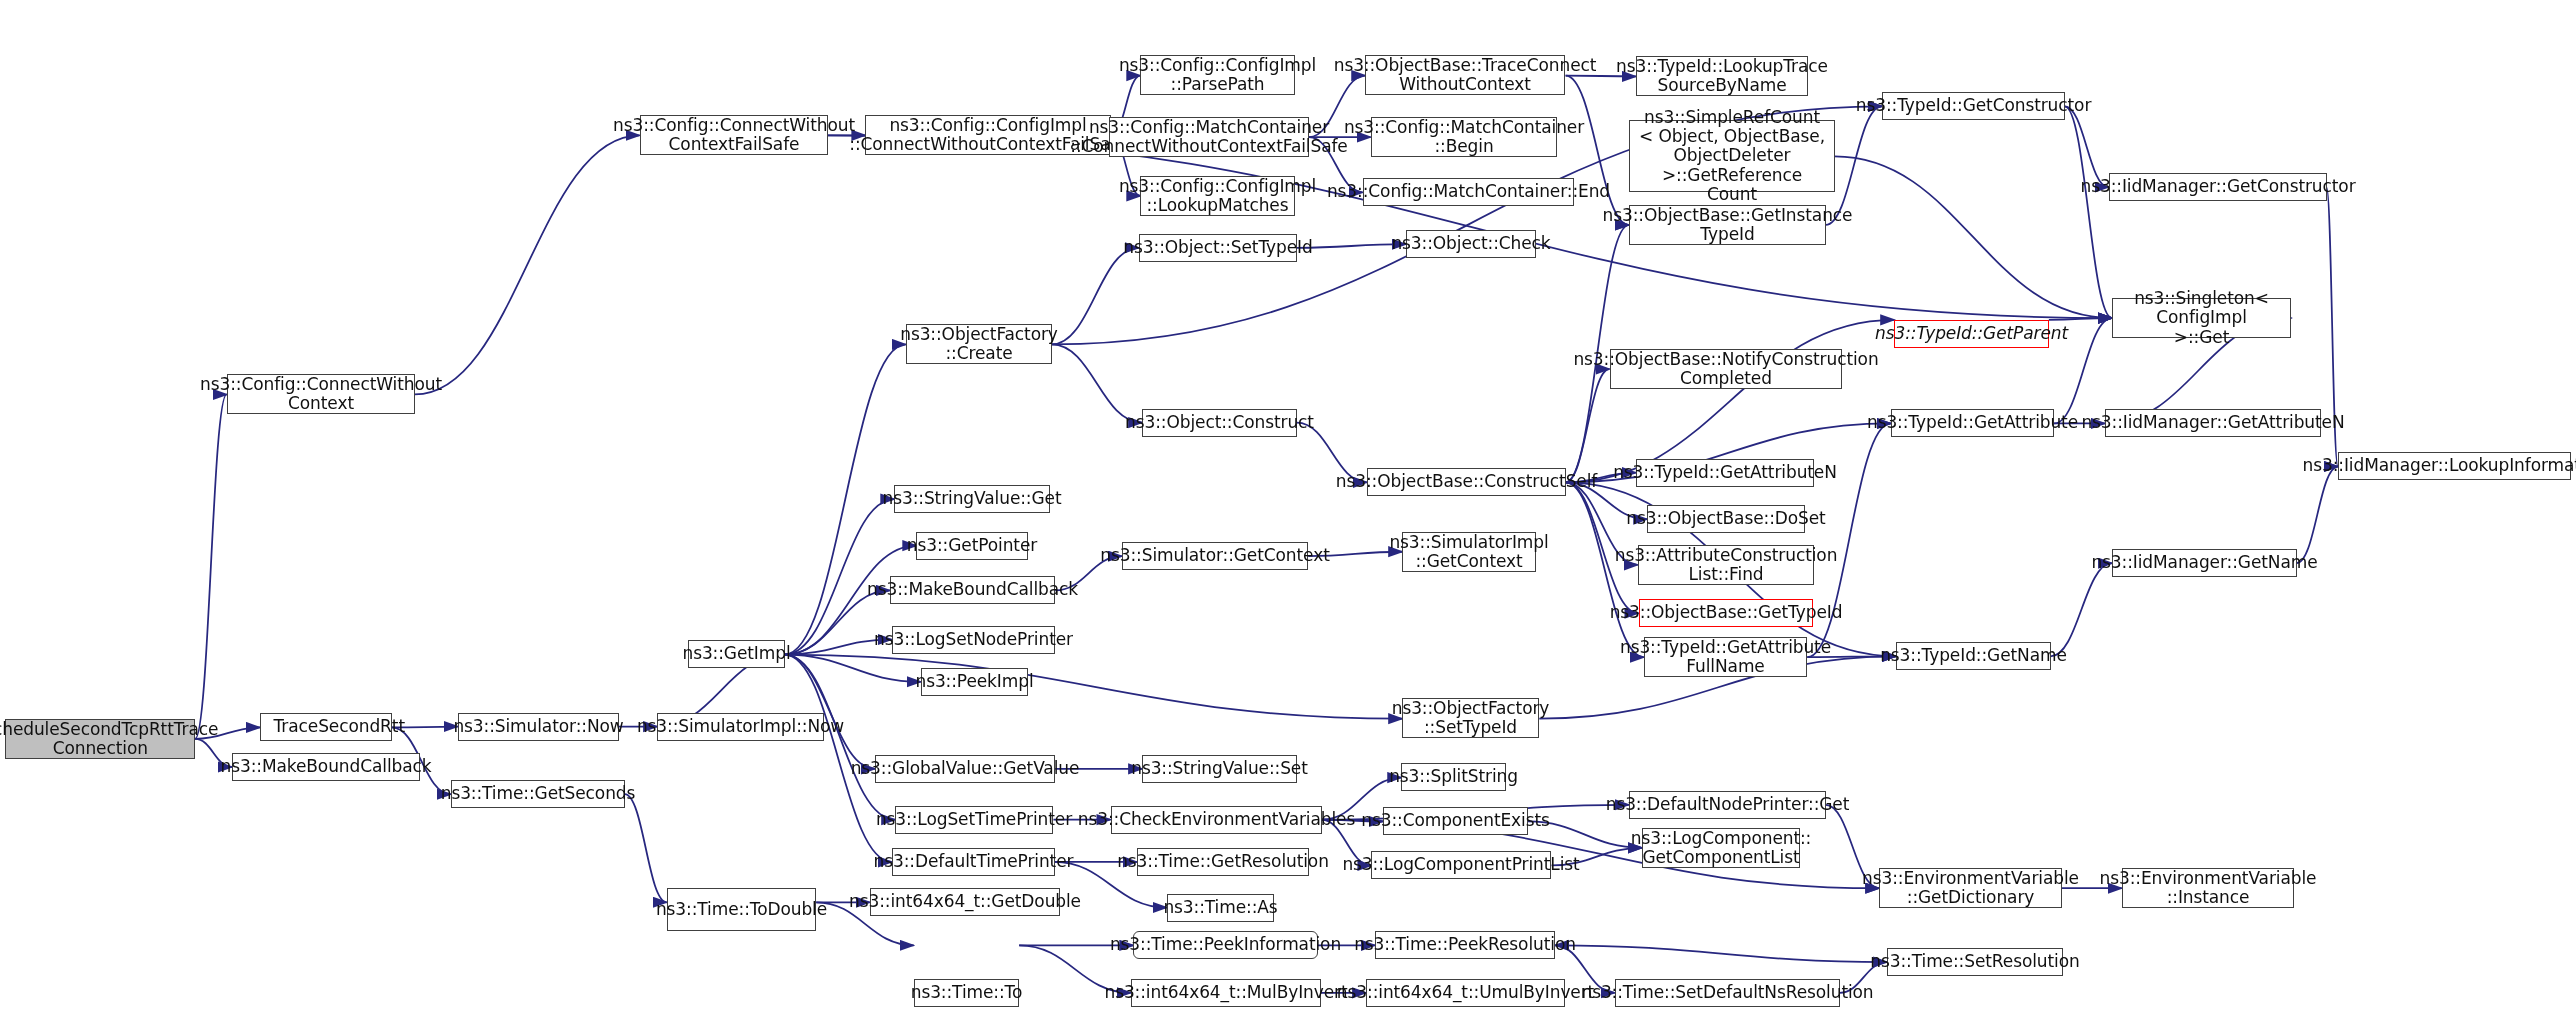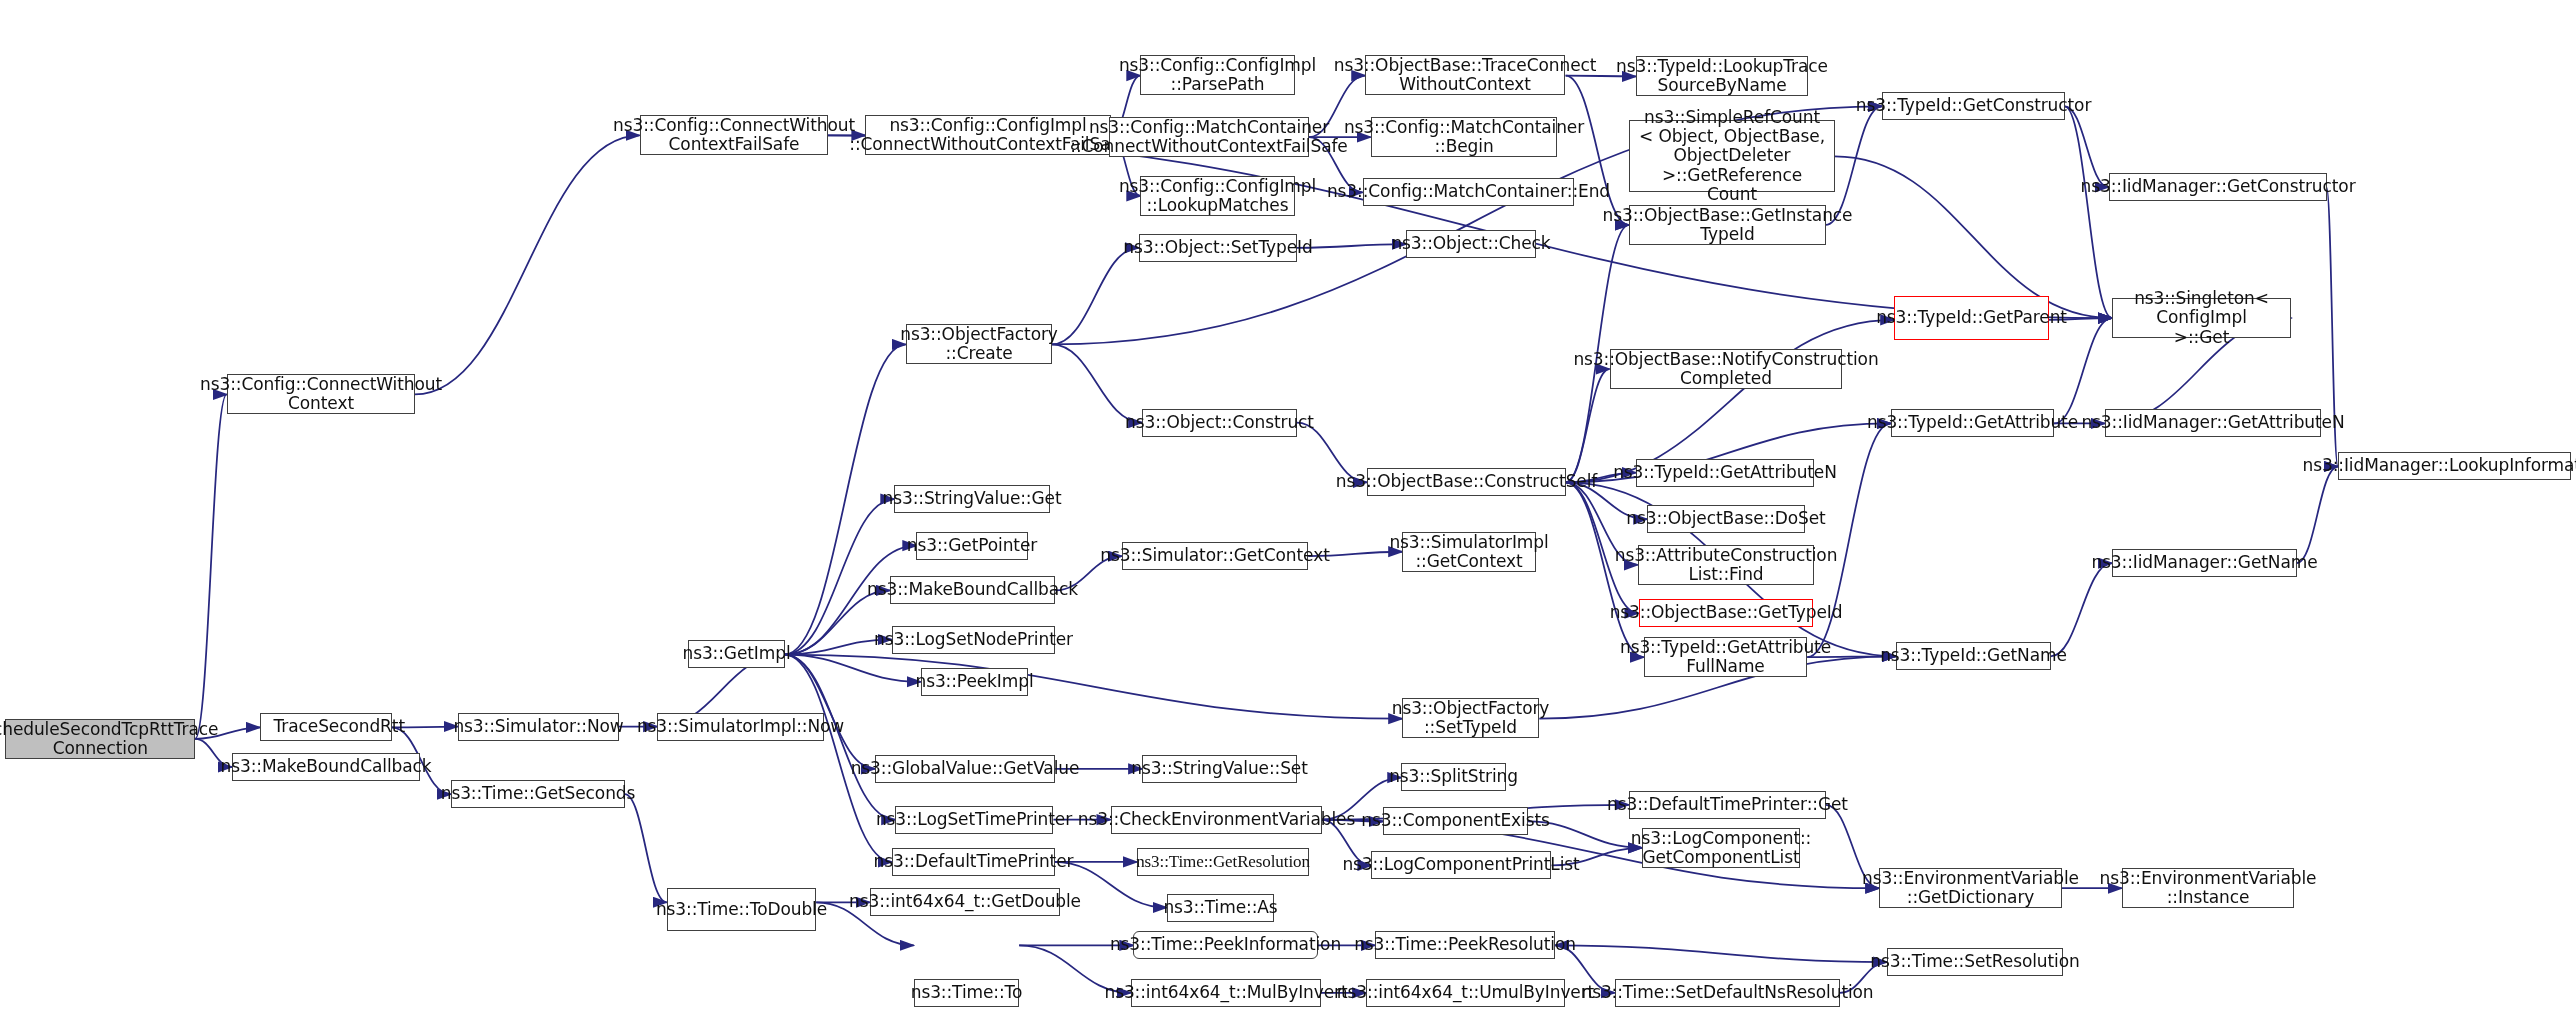--- a/index.html
+++ b/index.html
@@ -176,21 +176,21 @@
       <div class="node" style="left: 921px; top: 668px; width: 107px; height: 28px;">ns3::PeekImpl</div>
       <div class="node" style="left: 875px; top: 755px; width: 180px; height: 28px;">ns3::GlobalValue::GetValue</div>
       <div class="node" style="left: 895px; top: 806px; width: 158px; height: 28px;">ns3::LogSetTimePrinter</div>
       <div class="node" style="left: 892px; top: 848px; width: 163px; height: 28px;">ns3::DefaultTimePrinter</div>
       <div class="node" style="left: 914px; top: 931px; width: 105px; height: 28px; margin-top: 48px;">ns3::Time::To</div>
       <div class="node" style="left: 1142px; top: 409px; width: 155px; height: 28px;">ns3::Object::Construct</div>
       <div class="node" style="left: 1122px; top: 542px; width: 186px; height: 28px;">ns3::Simulator::GetContext</div>
       <div class="node" style="left: 870px; top: 888px; width: 190px; height: 28px;">ns3::int64x64_t::GetDouble</div>
       <div class="node" style="left: 1142px; top: 755px; width: 155px; height: 28px;">ns3::StringValue::Set</div>
       <div class="node" style="left: 1111px; top: 806px; width: 211px; height: 28px;">ns3::CheckEnvironmentVariables</div>
-      <div class="node" style="left: 1137px; top: 848px; width: 172px; height: 28px; font-family: Liberation Serif, serif;">ns3::Time::GetResolution</div>
+      <div class="node" style="left: 1137px; top: 848px; width: 172px; height: 28px;">ns3::Time::GetResolution</div>
       <div class="node" style="left: 1167px; top: 894px; width: 107px; height: 28px;">ns3::Time::As</div>
       <div class="node" style="left: 1133px; top: 931px; width: 185px; height: 28px; border-radius: 6px;">ns3::Time::PeekInformation</div>
       <div class="node" style="left: 1131px; top: 979px; width: 190px; height: 28px;">ns3::int64x64_t::MulByInvert</div>
       <div class="node" style="left: 1365px; top: 55px; width: 200px; height: 40px;">ns3::ObjectBase::TraceConnect
 WithoutContext</div>
       <div class="node" style="left: 1371px; top: 117px; width: 186px; height: 40px;">ns3::Config::MatchContainer
 ::Begin</div>
       <div class="node" style="left: 1363px; top: 178px; width: 211px; height: 28px;">ns3::Config::MatchContainer::End</div>
       <div class="node" style="left: 1406px; top: 230px; width: 130px; height: 28px;">ns3::Object::Check</div>
       <div class="node" style="left: 1367px; top: 468px; width: 199px; height: 28px;">ns3::ObjectBase::ConstructSelf</div>
@@ -213,26 +213,26 @@
 TypeId</div>
       <div class="node" style="left: 1610px; top: 349px; width: 232px; height: 40px;">ns3::ObjectBase::NotifyConstruction
 Completed</div>
       <div class="node" style="left: 1636px; top: 459px; width: 178px; height: 28px;">ns3::TypeId::GetAttributeN</div>
       <div class="node" style="left: 1647px; top: 505px; width: 158px; height: 28px;">ns3::ObjectBase::DoSet</div>
       <div class="node" style="left: 1638px; top: 545px; width: 176px; height: 40px;">ns3::AttributeConstruction
 List::Find</div>
       <div class="node highlight" style="left: 1639px; top: 599px; width: 174px; height: 28px;">ns3::ObjectBase::GetTypeId</div>
       <div class="node" style="left: 1644px; top: 637px; width: 163px; height: 40px;">ns3::TypeId::GetAttribute
 FullName</div>
-      <div class="node" style="left: 1629px; top: 791px; width: 197px; height: 28px;">ns3::DefaultTimePrinter::Get</div>
+      <div class="node" style="left: 1629px; top: 791px; width: 197px; height: 28px;">ns3::DefaultNodePrinter::Get</div>
       <div class="node" style="left: 1642px; top: 828px; width: 158px; height: 40px;">ns3::LogComponent::
 GetComponentList</div>
       <div class="node" style="left: 1615px; top: 979px; width: 225px; height: 28px;">ns3::Time::SetDefaultNsResolution</div>
       <div class="node" style="left: 1882px; top: 92px; width: 183px; height: 28px;">ns3::TypeId::GetConstructor</div>
-      <div class="node highlight" style="left: 1894px; top: 296px; width: 155px; height: 44px;">ns3::TypeId::GetParent</div>
+      <div class="node highlight" style="left: 1894px; top: 320px; width: 155px; height: 28px; font-style: italic;">ns3::TypeId::GetParent</div>
       <div class="node" style="left: 1891px; top: 409px; width: 163px; height: 28px;">ns3::TypeId::GetAttribute</div>
       <div class="node" style="left: 1896px; top: 642px; width: 155px; height: 28px;">ns3::TypeId::GetName</div>
       <div class="node" style="left: 1879px; top: 868px; width: 183px; height: 40px;">ns3::EnvironmentVariable
 ::GetDictionary</div>
       <div class="node" style="left: 1887px; top: 948px; width: 176px; height: 28px;">ns3::Time::SetResolution</div>
       <div class="node" style="left: 2109px; top: 173px; width: 218px; height: 28px;">ns3::IidManager::GetConstructor</div>
       <div class="node" style="left: 2112px; top: 298px; width: 179px; height: 40px;">ns3::Singleton&lt; ConfigImpl
 &gt;::Get</div>
       <div class="node" style="left: 2105px; top: 409px; width: 216px; height: 28px;">ns3::IidManager::GetAttributeN</div>
       <div class="node" style="left: 2112px; top: 549px; width: 185px; height: 28px;">ns3::IidManager::GetName</div>

